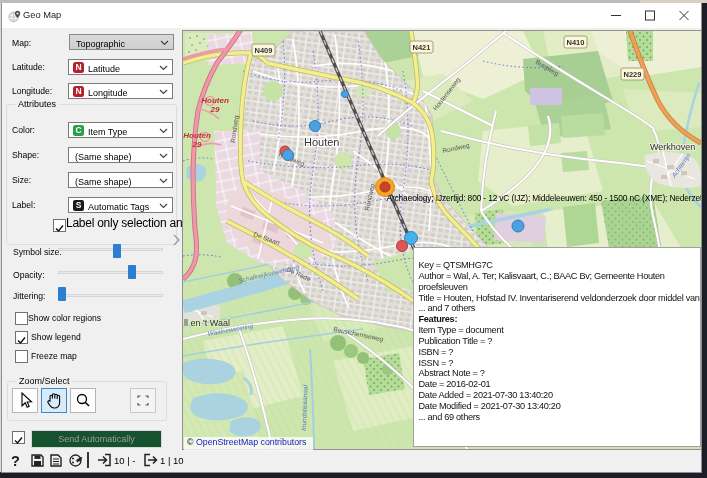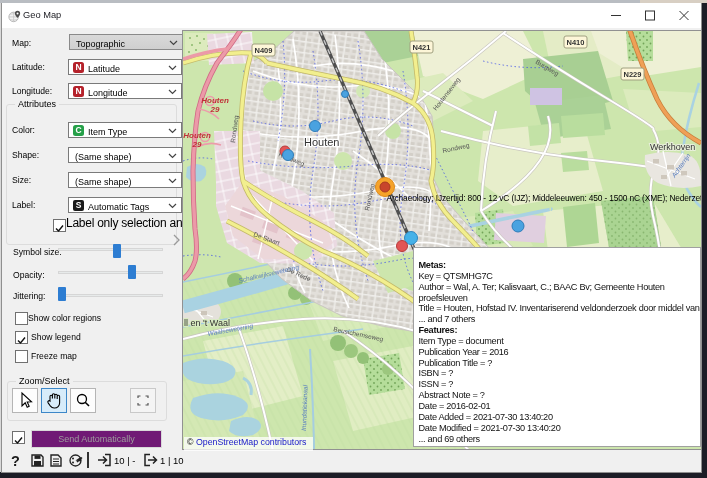--- a/index.html
+++ b/index.html
@@ -4,32 +4,32 @@
 body{width:707px;height:478px;overflow:hidden;position:relative;background:#1c1d26;font-family:"Liberation Sans",sans-serif}
 #deskTop{position:absolute;left:0;top:0;width:707px;height:3px;background:#b9bdc2}
 #deskTR{position:absolute;left:640px;top:0;width:67px;height:3px;background:#d8cfc3}
 #winL{position:absolute;left:0;top:3px;width:1px;height:469px;background:#d9d9d9}
 #win{position:absolute;left:1px;top:3px;width:701px;height:470px;background:#f0f0f0;border:1px solid #8f8f8f;border-top:none}
 #title{position:absolute;left:0;top:0;width:699px;height:25px;background:#ffffff}
 #title .t{position:absolute;left:21px;top:7px;font-size:9.3px;color:#1c1c22}
 .wbtn{position:absolute;top:0;width:34px;height:25px}
 #lpanel{position:absolute;left:0;top:25px;width:180px;height:422px;background:#f0f0f0}
 .lbl{position:absolute;font-size:8.6px;color:#000}
-.combo{position:absolute;left:66px;width:114px;height:16px;background:#fff;border:1px solid #7a7a7a;font-size:9px;color:#000}
+.combo{position:absolute;left:66px;width:105px;height:16px;background:#fff;border:1px solid #7a7a7a;font-size:9px;color:#000}
 .combo .ctext{position:absolute;left:6px;top:4px}
 .combo .cicon{position:absolute;left:4px;top:2px;width:11px;height:11px;border-radius:2.5px;color:#fff;font-size:8.5px;font-weight:bold;text-align:center;line-height:11px}
 .combo .cit{left:19px}
 .combo svg.chev{position:absolute;right:4px;top:5px}
 .grp{position:absolute;border:1px solid #dcdcdc;border-radius:3px}
 .grp .gl{position:absolute;left:8px;top:-6px;background:#f0f0f0;padding:0 3px;font-size:9px}
 .cb{position:absolute;width:13px;height:13px;background:#fff;border:1px solid #707070}
 .track{position:absolute;left:52px;width:109px;height:3px;background:#e7eaea;border:1px solid #d6d6d6}
 .thumb{position:absolute;width:8px;height:15px;background:#2d7dd2;border-radius:1px}
 .zbtn{position:absolute;width:26px;height:25px;background:#fdfdfd;border:1px solid #b5b5b5}
-#sendbtn{position:absolute;left:29px;top:430px;width:131px;height:18px;background:#701a75;border:1px solid #d9d9d9;color:#9d9d9d;font-size:9px;text-align:center;line-height:17px}
+#sendbtn{position:absolute;left:29px;top:430px;width:131px;height:18px;background:#14532d;border:1px solid #d9d9d9;color:#9d9d9d;font-size:9px;text-align:center;line-height:17px}
 #toolbar{position:absolute;left:0;top:447px;width:699px;height:21px;background:#f0f0f0}
 #map{position:absolute;left:180px;top:27px;width:519px;height:420px;border:1px solid #919191;background:#cdeab0}
 #infopanel{position:absolute;left:411px;top:244px;width:288px;height:200px;background:#fff;border:1px solid #a0a0a0;font-size:9.2px;color:#111;padding:12px 0 0 4.5px;line-height:10.85px;letter-spacing:-0.3px;white-space:nowrap;overflow:hidden}
 #attrib{position:absolute;left:182px;top:434px;width:129px;height:14px;background:rgba(255,255,255,.75);font-size:8.8px;padding-left:3px}
 #attrib a{color:#1516c8;}
 </style></head><body>
 <div id="deskTop"></div>
 <div id="deskTR"></div>
 <div id="winL"></div>
 <div id="win">
@@ -456,29 +456,27 @@
 <circle cx="335" cy="195" r="6" fill="#4aa2e0" stroke="#2f7cb8" stroke-width="1"></circle>
 <circle cx="228" cy="207" r="6.5" fill="#45b1e8" stroke="#2f86c0" stroke-width="1"></circle>
 <circle cx="219" cy="215" r="5.5" fill="#e25555" stroke="#b83b3b" stroke-width="1"></circle>
 <circle cx="202" cy="156" r="9.5" fill="#f5a32a" stroke="#e08b1a" stroke-width="1"></circle>
 <circle cx="202" cy="156" r="5" fill="#c8452c" stroke="#a93a20" stroke-width="1"></circle>
 
 <text x="203.5" y="169.5" font-family="Liberation Sans,sans-serif" font-size="8.4" letter-spacing="-0.15" fill="#000">Archaeology; IJzertijd: 800 - 12 vC (IJZ); Middeleeuwen: 450 - 1500 nC (XME); Nederzet</text>
 </svg>
 </div>
 <div id="infopanel">
-<div><b>Metas:</b></div>
 <div>Key = QTSMHG7C</div>
 <div>Author = Wal, A. Ter; Kalisvaart, C.; BAAC Bv; Gemeente Houten</div>
 <div>proefsleuven</div>
 <div>Title = Houten, Hofstad IV. Inventariserend veldonderzoek door middel van</div>
 <div>... and 7 others</div>
 <div><b>Features:</b></div>
 <div>Item Type = document</div>
-<div>Publication Year = 2016</div>
 <div>Publication Title = ?</div>
 <div>ISBN = ?</div>
 <div>ISSN = ?</div>
 <div>Abstract Note = ?</div>
 <div>Date = 2016-02-01</div>
 <div>Date Added = 2021-07-30 13:40:20</div>
 <div>Date Modified = 2021-07-30 13:40:20</div>
 <div>... and 69 others</div>
 </div>
 <div id="attrib">© <a>OpenStreetMap contributors</a></div>

